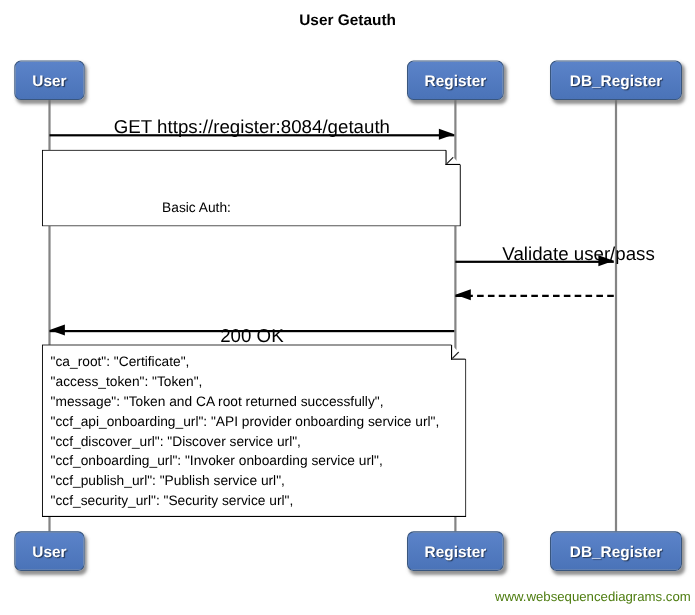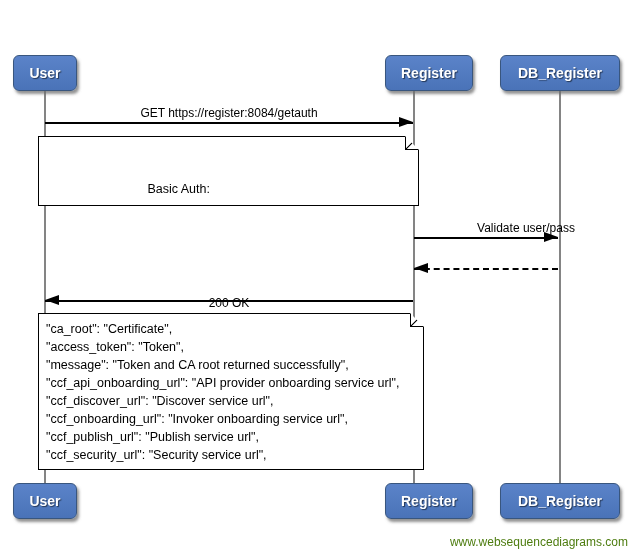--- a/index.html
+++ b/index.html
@@ -45,28 +45,28 @@
     font-size: 14px;
     font-weight: bold;
     text-shadow: 1px 1px 1px rgba(0,0,0,0.55);
     display: flex;
     align-items: center;
     justify-content: center;
     box-sizing: border-box;
     z-index: 4;
   }
   .actor.user     { left: 13px;  width: 64px; }
-  .actor.register { left: 385px; width: 88px; }
+  .actor.register { left: 370px; width: 88px; }
   .actor.db       { left: 500px; width: 120px; }
   .actor.top      { top: 55px; }
   .actor.bottom   { top: 483px; }
   .msg-label {
     position: absolute;
     text-align: center;
-    font-size: 12px;
+    font-size: 17px;
     color: #000000;
     white-space: nowrap;
     z-index: 1;
   }
   .arrow {
     position: absolute;
     height: 0;
     border-top: 2px solid #000000;
     z-index: 1;
   }
@@ -145,20 +145,21 @@
   .msg3-label { left: 414px; width: 144px; top: 253px; }
   .msg3-line  { left: 414px; width: 144px; top: 268px; }
   .msg4-label { left: 45px;  width: 368px; top: 296px; }
   .msg4-line  { left: 45px;  width: 368px; top: 300px; }
 </style>
 </head>
 <body>
 
 <div class="canvas">
 
+  <div class="diagram-title">User Getauth</div>
 
   <div class="lifeline user"></div>
   <div class="lifeline register"></div>
   <div class="lifeline db"></div>
 
   <div class="actor top user">User</div>
   <div class="actor top register">Register</div>
   <div class="actor top db">DB_Register</div>
 
   <div class="msg-label msg1-label">GET https://register:8084/getauth</div>

